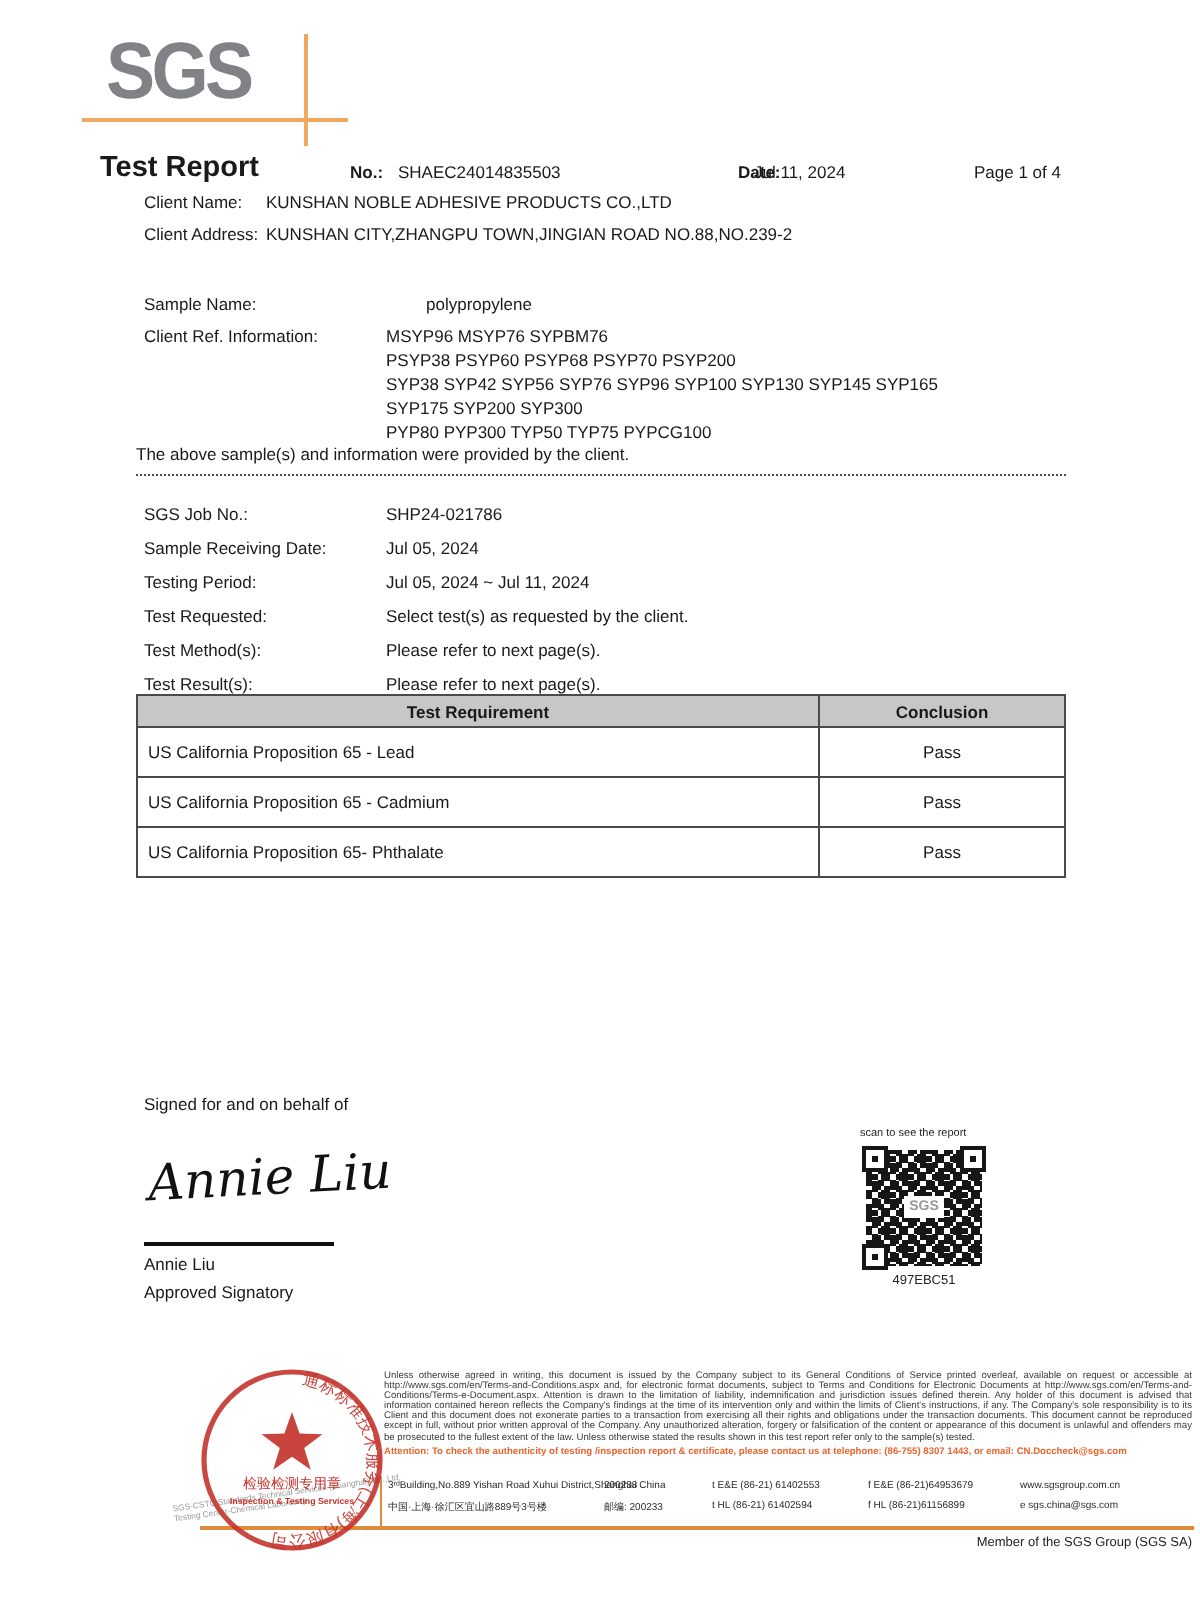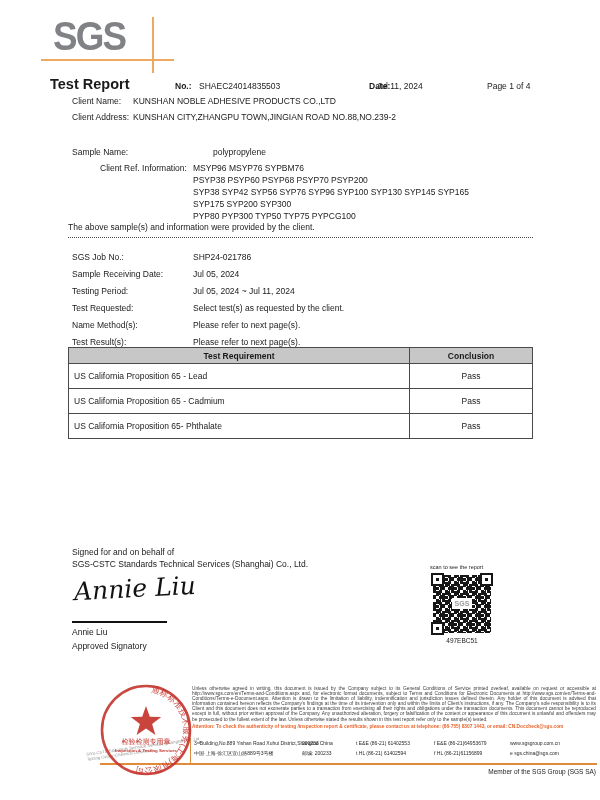--- a/index.html
+++ b/index.html
@@ -74,38 +74,38 @@
   <span class="abs t8" style="left:377px;top:81px;">Jul 11, 2024</span>
   <span class="abs t8" style="left:487px;top:81px;">Page 1 of 4</span>
 
   <span class="lbl t8" style="top:96px;">Client Name:</span>
   <span class="val133 t8" style="top:96px;">KUNSHAN NOBLE ADHESIVE PRODUCTS CO.,LTD</span>
   <span class="lbl t8" style="top:112px;">Client Address:</span>
   <span class="val133 t8" style="top:112px;">KUNSHAN CITY,ZHANGPU TOWN,JINGIAN ROAD NO.88,NO.239-2</span>
 
   <span class="lbl t8" style="top:147px;">Sample Name:</span>
   <span class="val193 t8" style="top:147px;margin-left:20px;">polypropylene</span>
-  <span class="lbl t8" style="top:163px;margin-left:28px;">Client Ref. Information:</span>
+  <span class="lbl t8" style="top:163px;">Client Ref. Information:</span>
   <span class="val193 t8" style="top:163px;text-align:center;">MSYP96 MSYP76 SYPBM76</span>
   <span class="val193 t8" style="top:175px;">PSYP38 PSYP60 PSYP68 PSYP70 PSYP200</span>
   <span class="val193 t8" style="top:187px;">SYP38 SYP42 SYP56 SYP76 SYP96 SYP100 SYP130 SYP145 SYP165</span>
   <span class="val193 t8" style="top:199px;">SYP175 SYP200 SYP300</span>
   <span class="val193 t8" style="top:211px;">PYP80 PYP300 TYP50 TYP75 PYPCG100</span>
   <span class="abs t8" style="left:68px;top:222px;">The above sample(s) and information were provided by the client.</span>
   <div class="dotted"></div>
 
   <span class="lbl t8" style="top:252px;">SGS Job No.:</span>
   <span class="val193 t8" style="top:252px;">SHP24-021786</span>
   <span class="lbl t8" style="top:269px;">Sample Receiving Date:</span>
   <span class="val193 t8" style="top:269px;">Jul 05, 2024</span>
   <span class="lbl t8" style="top:286px;">Testing Period:</span>
   <span class="val193 t8" style="top:286px;">Jul 05, 2024 ~ Jul 11, 2024</span>
   <span class="lbl t8" style="top:303px;">Test Requested:</span>
   <span class="val193 t8" style="top:303px;">Select test(s) as requested by the client.</span>
-  <span class="lbl t8" style="top:320px;">Name Method(s):</span>
+  <span class="lbl t8" style="top:320px;">Test Method(s):</span>
   <span class="val193 t8" style="top:320px;">Please refer to next page(s).</span>
   <span class="lbl t8" style="top:337px;">Test Result(s):</span>
   <span class="val193 t8" style="top:337px;">Please refer to next page(s).</span>
 
   <table class="rtable">
     <tbody>
         <tr>
       <th>Test Requirement</th>
       <th class="ccol" style="text-align:center;">Conclusion</th>
     </tr>
@@ -118,21 +118,20 @@
       <td class="ccol">Pass</td>
     </tr>
     <tr>
       <td>US California Proposition 65- Phthalate</td>
       <td class="ccol">Pass</td>
     </tr>
   </tbody>
     </table>
 
   <span class="abs t8" style="left:72px;top:547px;">Signed for and on behalf of</span>
-  <span class="abs t8" style="left:72px;top:559px;">SGS-CSTC Standards Technical Services (Shanghai) Co., Ltd.</span>
   <span class="handwriting">Annie Liu</span>
   <div class="sig-line"></div>
   <span class="abs t8" style="left:72px;top:627px;">Annie Liu</span>
   <span class="abs t8" style="left:72px;top:641px;">Approved Signatory</span>
 
   <span class="qr-caption">scan to see the report</span>
   <div class="qr">
     <div class="qr-pattern"></div>
     <div class="finder" style="left:0;top:0;"></div>
     <div class="finder" style="right:0;top:0;"></div>

